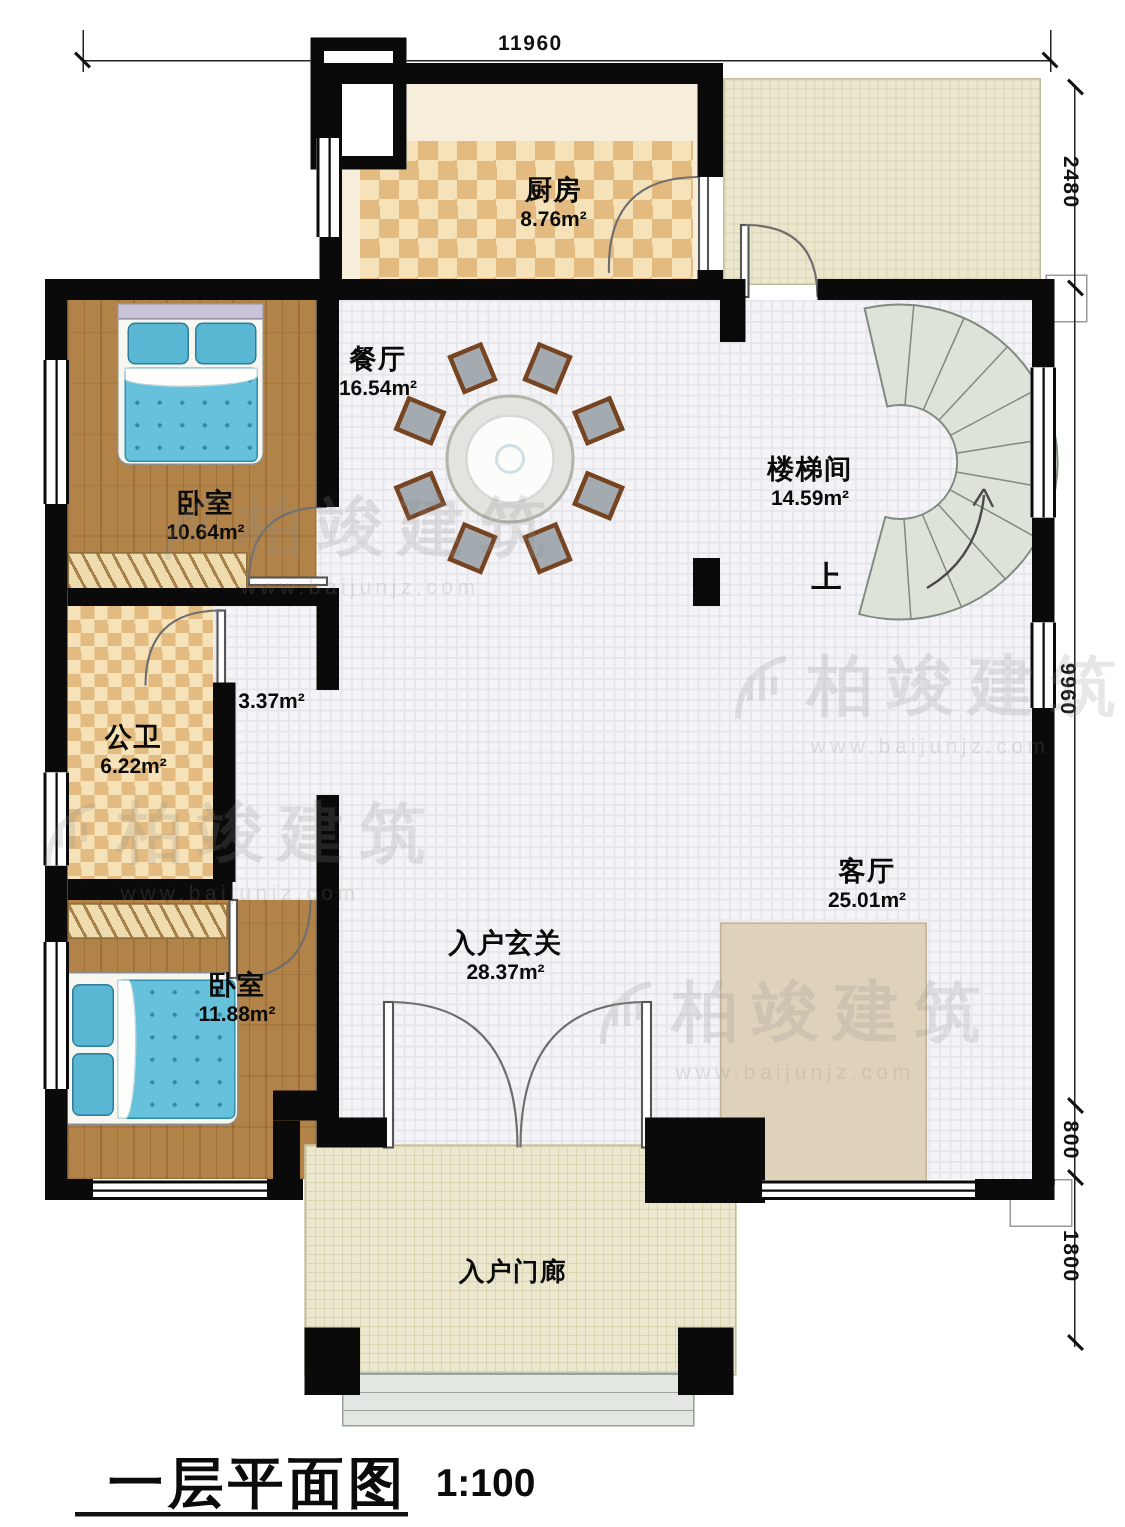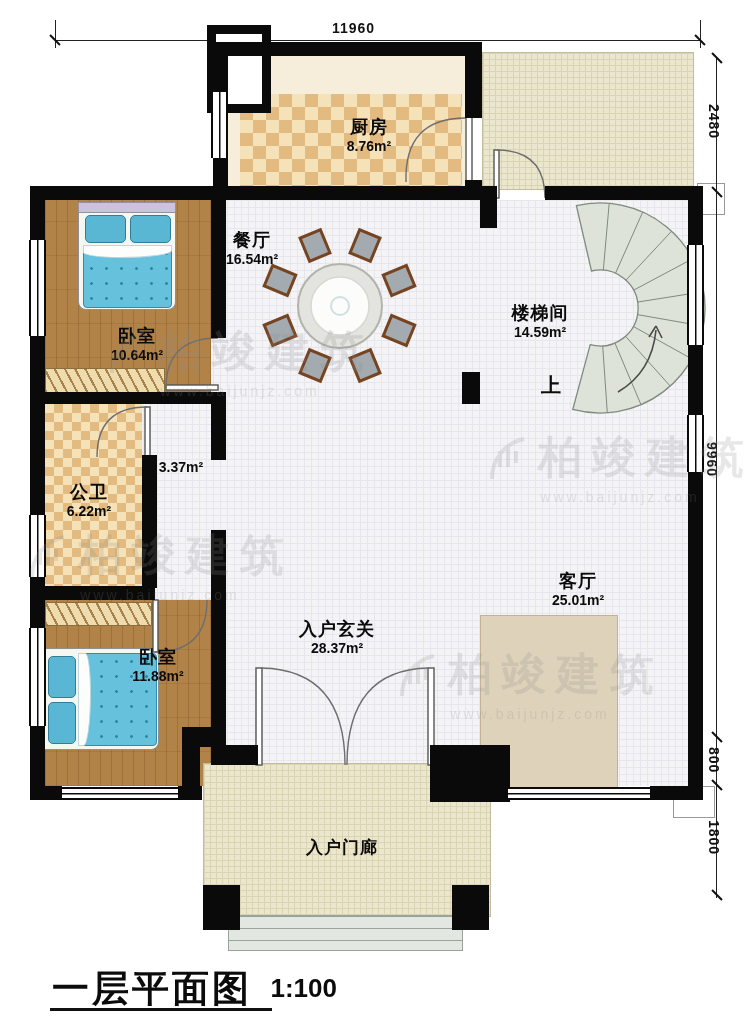--- a/index.html
+++ b/index.html
@@ -91,21 +91,21 @@
   .dimtext{position:absolute;z-index:21;font-weight:bold;font-size:14px;color:#111;letter-spacing:1px;}
   .vdim{position:absolute;z-index:21;font-weight:bold;font-size:14px;color:#111;letter-spacing:1px;
       transform-origin:0 0;transform:rotate(90deg);white-space:nowrap;}
   
   .wm{position:absolute;z-index:50;opacity:.20;color:#8a8a8a;text-align:center;pointer-events:none;}
   .wm .row{display:flex;align-items:center;gap:10px;justify-content:center;}
   .wm .brand{font-size:44px;font-weight:bold;letter-spacing:10px;white-space:nowrap;}
   .wm .url{font-size:14px;letter-spacing:3px;margin-top:2px;text-align:center;}
   .wm svg{flex:0 0 auto;}
   
-  .titleblock{position:absolute;z-index:40;color:#0b0b0b;}
+  .titleblock{position:absolute;z-index:40;color:#0b0b0b;margin-left:20px;}
   .maintitle{font-size:37px;font-weight:bold;letter-spacing:3px;display:inline-block;}
   .scale{font-size:26px;font-weight:bold;margin-left:14px;display:inline-block;vertical-align:4px;}
   .underline{position:absolute;background:#111;height:3px;z-index:40;}
   .stats{position:absolute;z-index:40;color:#0b0b0b;font-size:15px;font-weight:bold;white-space:nowrap;}
   .stats .row2{margin-top:11px;}
 </style>
 </head>
 <body>
 
 <div class="plan">

